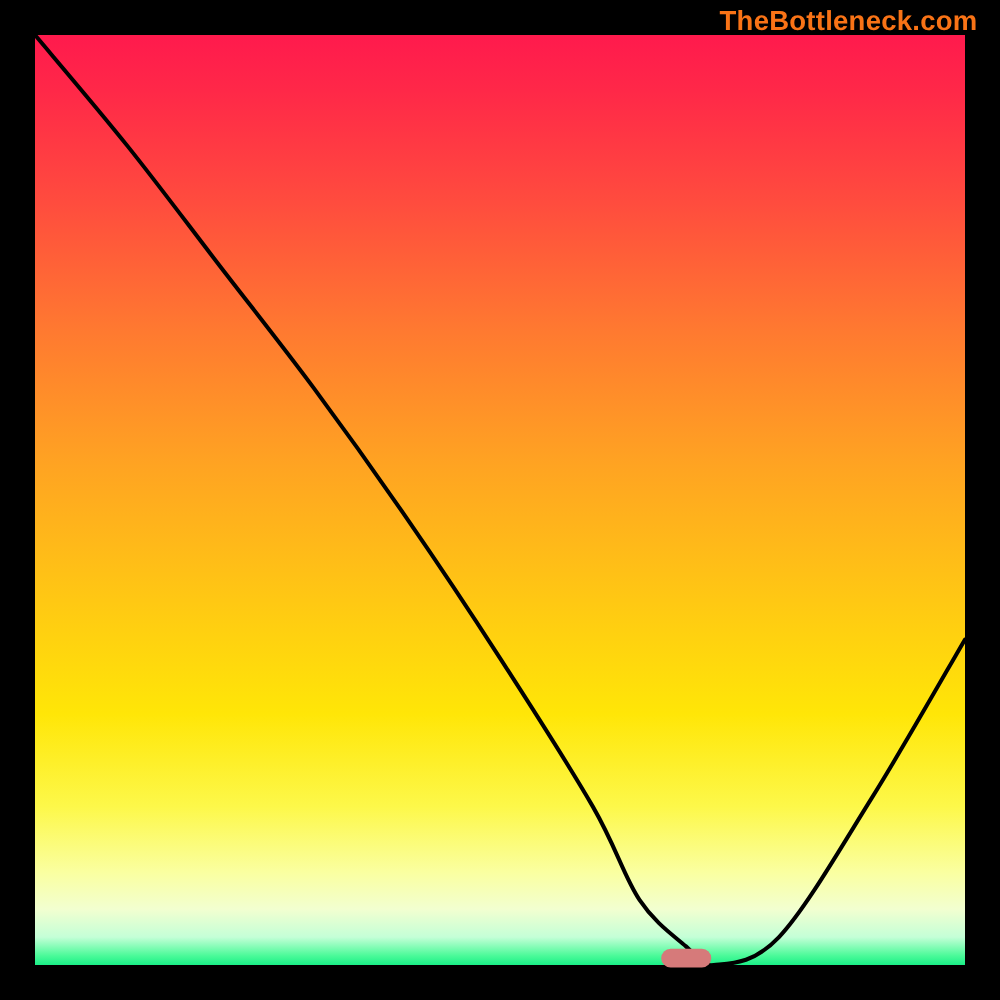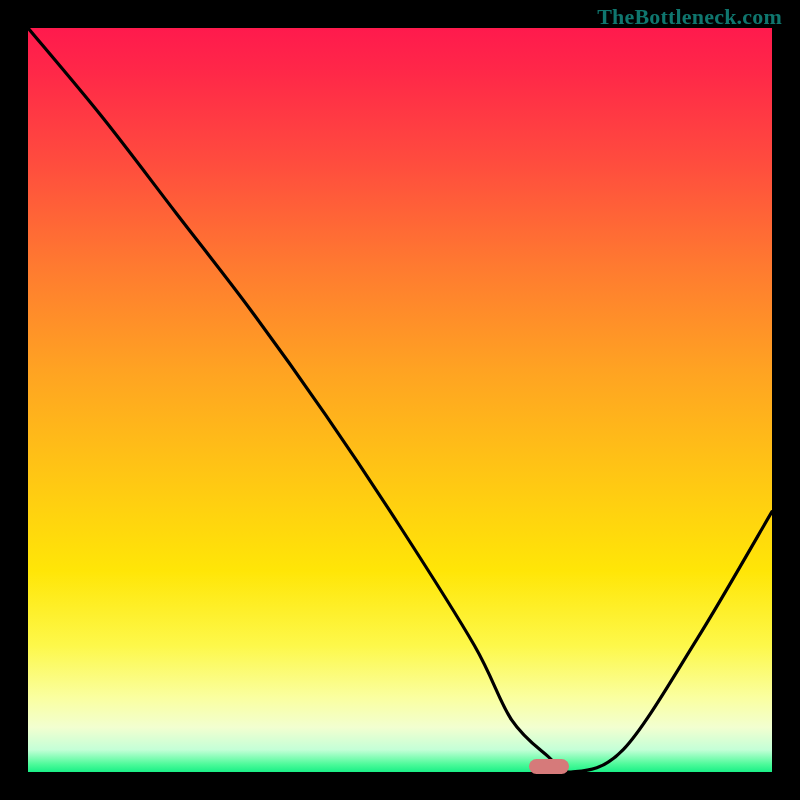--- a/index.html
+++ b/index.html
@@ -29,24 +29,24 @@
       #f2ffd0 94%,
       #c4ffd7 97%,
       #4bfa99 99%,
       #1aef87 100%
     );
   }
   .watermark {
     position: absolute;
     top: 4px;
     right: 18px;
-    font-family: Liberation Serif, serif;
+    font-family: Liberation Sans, sans-serif;
     font-size: 22px;
     font-weight: 600;
-    color: #0f766e;
+    color: #f97316;
     letter-spacing: 0.2px;
   }
   svg.curve {
     position: absolute;
     left: 0; top: 0;
     width: 744px;
     height: 744px;
   }
   .marker {
     position: absolute;

